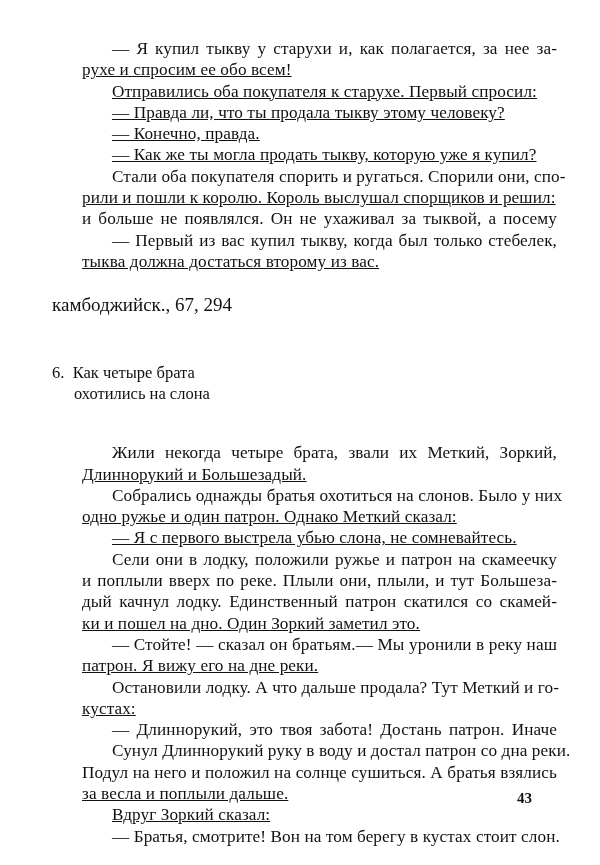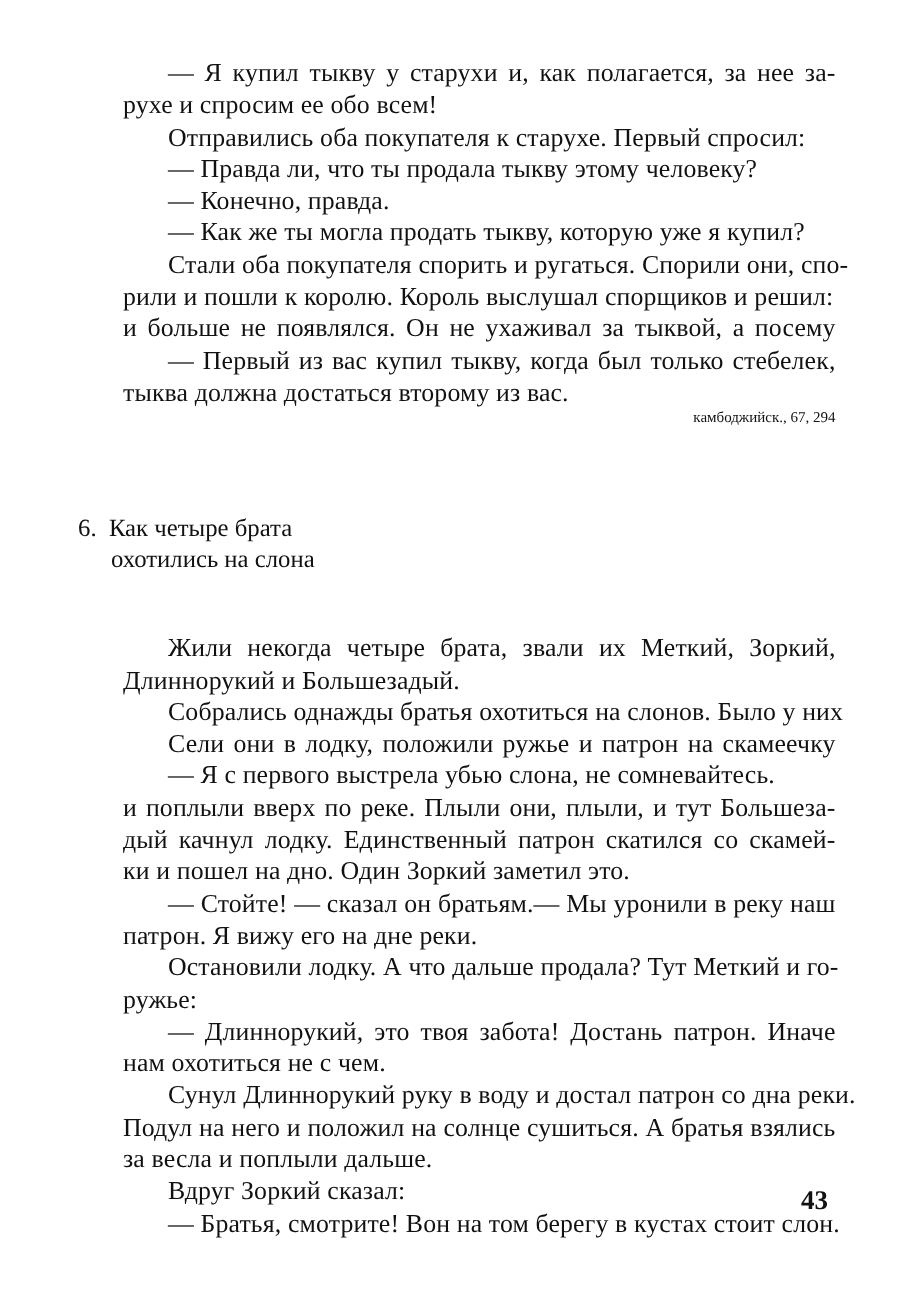--- a/index.html
+++ b/index.html
@@ -8,32 +8,32 @@
     font-family: "Liberation Serif", "DejaVu Serif", serif;
     color: #111111;
   }
   .page { position: absolute; left: 52px; top: 38px; width: 505px; }
   .line {
     font-size: 17.2px; line-height: 21.3px; height: 21.3px;
     white-space: nowrap; text-align: justify; text-align-last: justify;
     letter-spacing: 0.1px;
     margin-left: 30px;
   }
-  .line.last { text-align-last: left; }
+  .line.last { text-align-last: left; text-decoration: underline; }
   .line.indent { padding-left: 30px; }
   .source {
-    font-size: 10px; text-align: right; margin-top: 1px; height: 20px;
+    font-size: 19px; text-align: left; margin-top: 22px; height: 20px;
   }
   .heading {
     margin-top: 48px; font-weight: normal; font-size: 16.5px; line-height: 21px;
   }
   .heading .h2 { padding-left: 22px; }
   .story { margin-top: 38px; }
   .pagenum {
-    position: absolute; left: 534px; top: 790px; font-size: 18px; font-weight: bold;
+    position: absolute; left: 517px; top: 790px; font-size: 15px; font-weight: bold;
   }
 </style>
 </head>
 <body>
 
 <div class="page">
   <div id="prev">
       <div class="line indent">— Я купил тыкву у старухи и, как полагается, за нее за-</div>
       <div class="line last">рухе и спросим ее обо всем!</div>
       <div class="line indent last">Отправились оба покупателя к старухе. Первый спросил:</div>
@@ -50,31 +50,31 @@
 
   <div class="heading">
     <div><span>6.</span>&nbsp; <span>Как четыре брата</span></div>
     <div class="h2">охотились на слона</div>
   </div>
 
   <div class="story" id="story">
       <div class="line indent">Жили некогда четыре брата, звали их Меткий, Зоркий,</div>
       <div class="line last">Длиннорукий и Большезадый.</div>
       <div class="line indent">Собрались однажды братья охотиться на слонов. Было у них</div>
+      <div class="line last">одно ружье и один патрон. Однако Меткий сказал:</div>
+      <div class="line indent last">— Я с первого выстрела убью слона, не сомневайтесь.</div>
       <div class="line indent">Сели они в лодку, положили ружье и патрон на скамеечку</div>
-      <div class="line indent last">— Я с первого выстрела убью слона, не сомневайтесь.</div>
       <div class="line">и поплыли вверх по реке. Плыли они, плыли, и тут Большеза-</div>
       <div class="line">дый качнул лодку. Единственный патрон скатился со скамей-</div>
       <div class="line last">ки и пошел на дно. Один Зоркий заметил это.</div>
       <div class="line indent">— Стойте! — сказал он братьям.— Мы уронили в реку наш</div>
       <div class="line last">патрон. Я вижу его на дне реки.</div>
       <div class="line indent">Остановили лодку. А что дальше продала? Тут Меткий и го-</div>
-      <div class="line last">ружье:</div>
+      <div class="line last">кустах:</div>
       <div class="line indent">— Длиннорукий, это твоя забота! Достань патрон. Иначе</div>
-      <div class="line last">нам охотиться не с чем.</div>
       <div class="line indent">Сунул Длиннорукий руку в воду и достал патрон со дна реки.</div>
       <div class="line">Подул на него и положил на солнце сушиться. А братья взялись</div>
       <div class="line last">за весла и поплыли дальше.</div>
       <div class="line indent last">Вдруг Зоркий сказал:</div>
       <div class="line indent">— Братья, смотрите! Вон на том берегу в кустах стоит слон.</div>
     </div>
 </div>
 
 <div class="pagenum">43</div>
 

